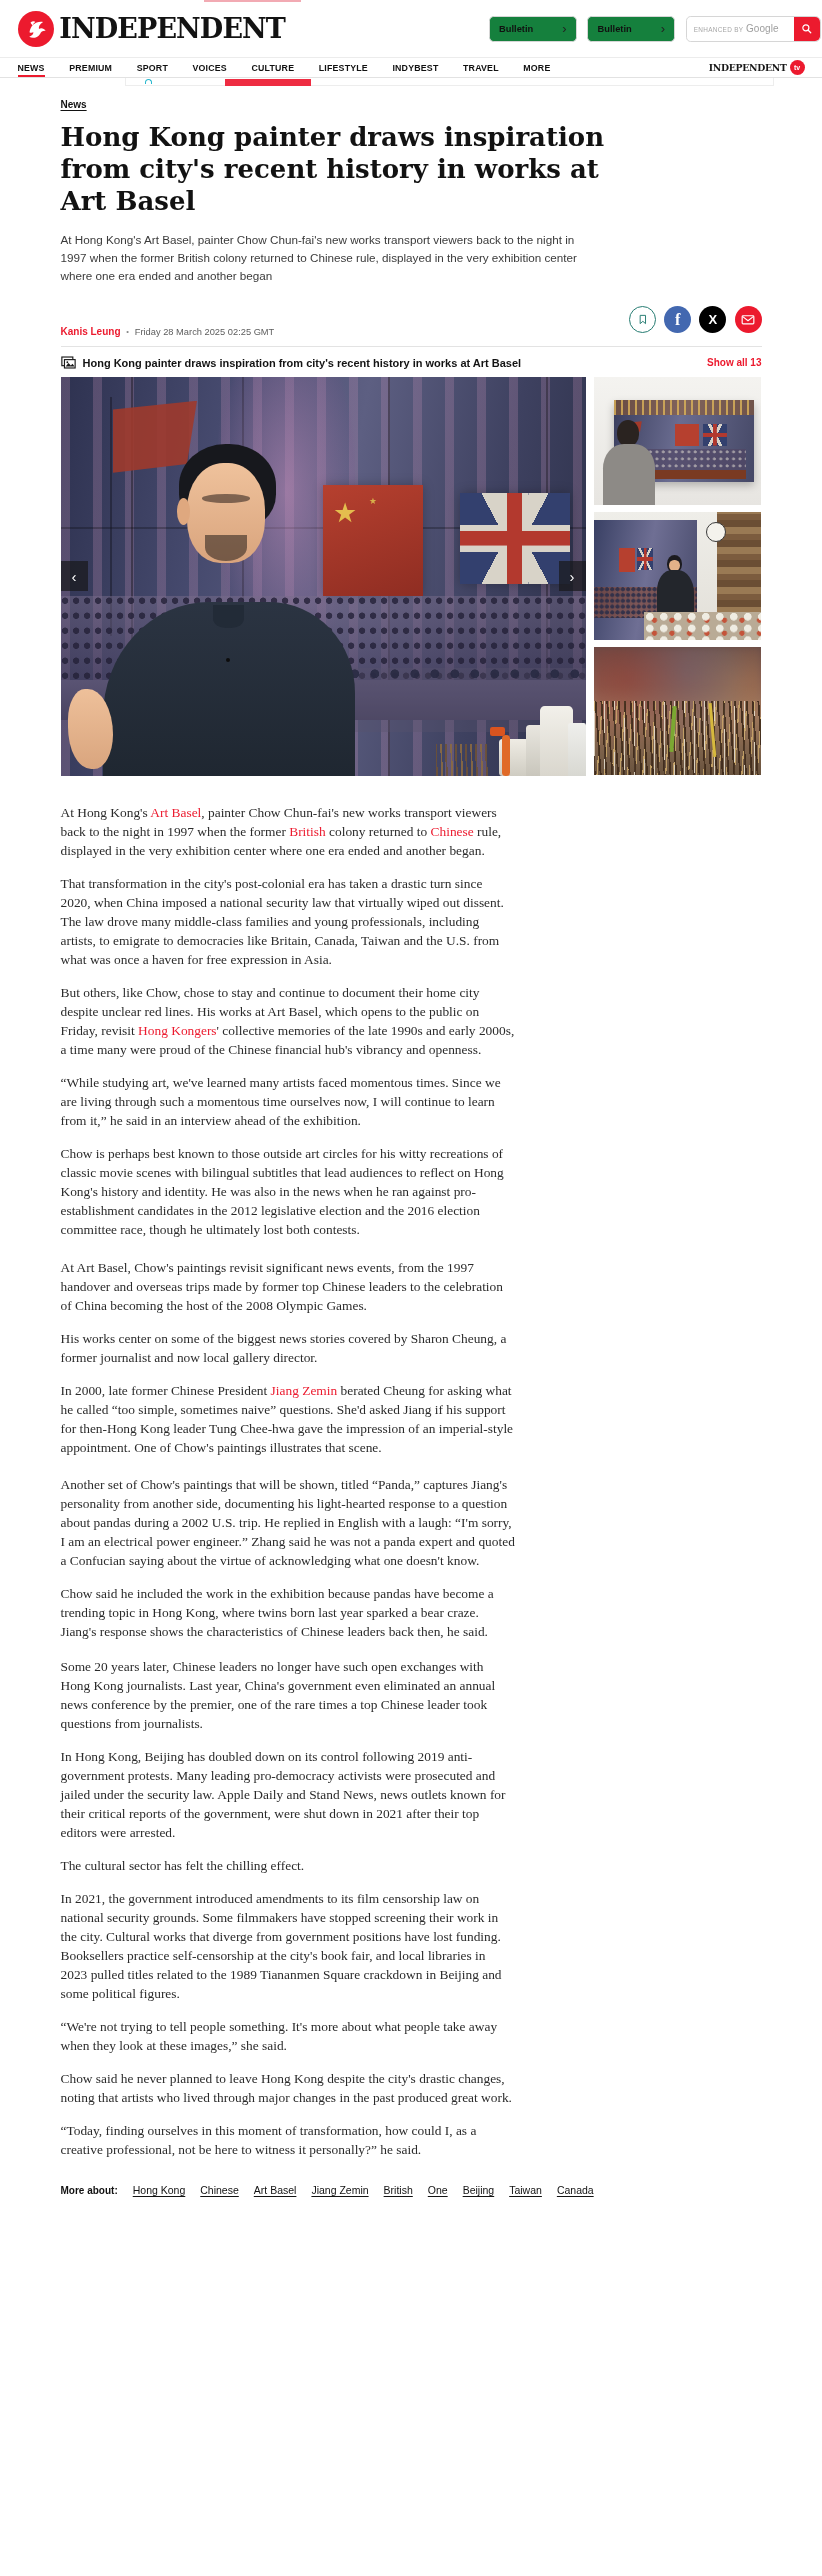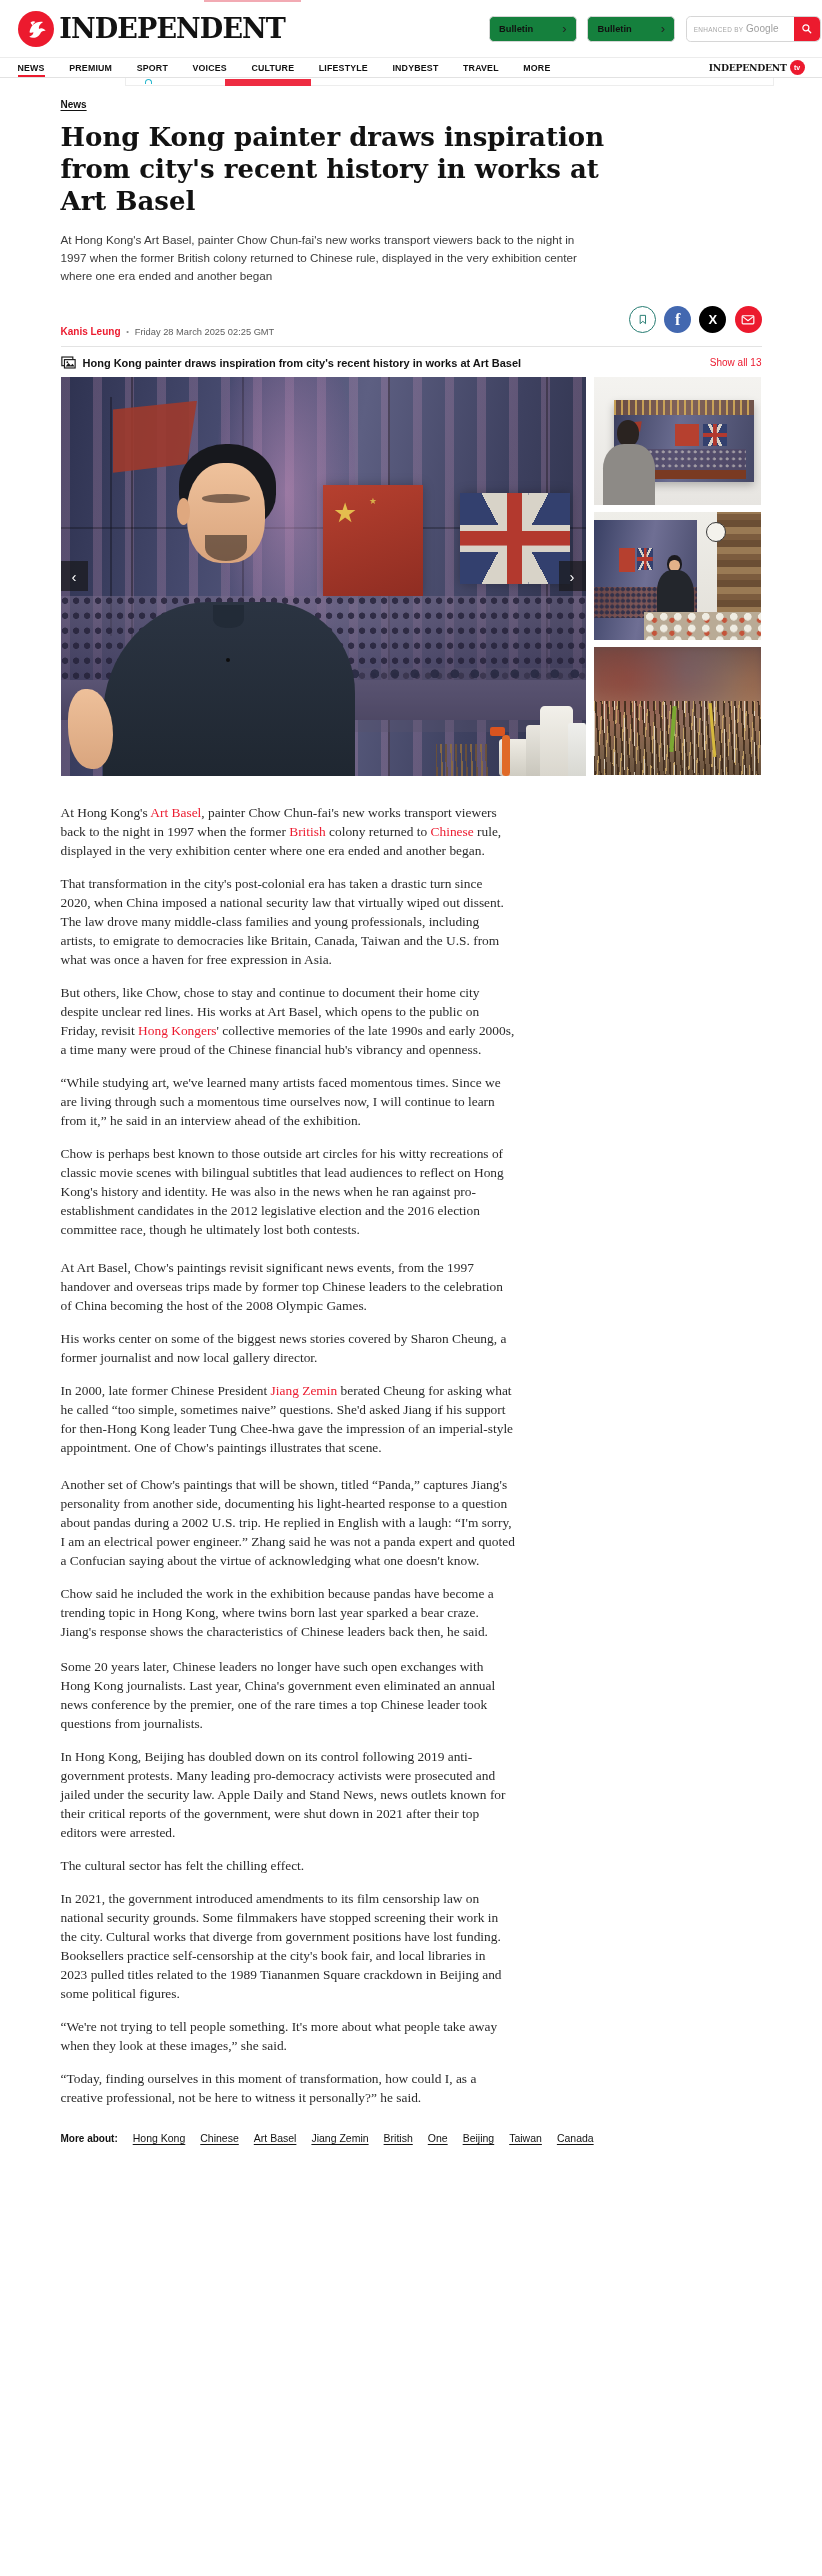--- a/index.html
+++ b/index.html
@@ -57,21 +57,21 @@
   .soc { width:27px; height:27px; border-radius:50%; display:flex; align-items:center; justify-content:center; cursor:pointer; border:none; background:none; }
   .soc.bookmark { border:1.2px solid #267c72; background:#fff; }
   .soc.facebook { background:#4368b0; color:#fff; font-size:16.3px; font-weight:700; font-family:"Liberation Serif", serif; }
   .soc.xsoc { background:#000; color:#fff; font-size:13px; font-weight:800; }
   .soc.email { background:#ec1a2e; }
 
   .divider { border-top:0.6px solid #e3e3e3; }
 
   .caption-bar { display:flex; align-items:center; gap:7px; padding:8.8px 0 7.6px; }
   .caption-text { font-size:11px; font-weight:700; color:#141414; }
-  .show-all { margin-left:auto; color:#ec1a2e; font-size:10px; font-weight:400; }
+  .show-all { margin-left:auto; color:#ec1a2e; font-size:10px; font-weight:700; }
 
   
   .gallery { display:grid; grid-template-columns:525px 167px; column-gap:8.2px; }
   .thumb-col { display:flex; flex-direction:column; gap:7px; }
   .photo { position:relative; overflow:hidden; }
   .g-main { width:525px; height:399px; background:linear-gradient(100deg,#2e3250 0%,#464a6e 28%,#5d5f82 52%,#3e4160 78%,#2c3049 100%); }
   .g-thumb { width:167px; height:128px; }
 
   
   .streaks { position:absolute; inset:0;
@@ -400,20 +400,21 @@
       <p class="gap-lg">At Art Basel, Chow's paintings revisit significant news events, from the 1997 handover and overseas trips made by former top Chinese leaders to the celebration of China becoming the host of the 2008 Olympic Games.</p>
       <p>His works center on some of the biggest news stories covered by Sharon Cheung, a former journalist and now local gallery director.</p>
       <p>In 2000, late former Chinese President <a class="body-link">Jiang Zemin</a> berated Cheung for asking what he called “too simple, sometimes naive” questions. She'd asked Jiang if his support for then-Hong Kong leader Tung Chee-hwa gave the impression of an imperial-style appointment. One of Chow's paintings illustrates that scene.</p>
       <p class="gap-lg">Another set of Chow's paintings that will be shown, titled “Panda,” captures Jiang's personality from another side, documenting his light-hearted response to a question about pandas during a 2002 U.S. trip. He replied in English with a laugh: “I'm sorry, I am an electrical power engineer.” Zhang said he was not a panda expert and quoted a Confucian saying about the virtue of acknowledging what one doesn't know.</p>
       <p>Chow said he included the work in the exhibition because pandas have become a trending topic in Hong Kong, where twins born last year sparked a bear craze. Jiang's response shows the characteristics of Chinese leaders back then, he said.</p>
       <p class="gap-xl">Some 20 years later, Chinese leaders no longer have such open exchanges with Hong Kong journalists. Last year, China's government even eliminated an annual news conference by the premier, one of the rare times a top Chinese leader took questions from journalists.</p>
       <p>In Hong Kong, Beijing has doubled down on its control following 2019 anti-government protests. Many leading pro-democracy activists were prosecuted and jailed under the security law. Apple Daily and Stand News, news outlets known for their critical reports of the government, were shut down in 2021 after their top editors were arrested.</p>
       <p>The cultural sector has felt the chilling effect.</p>
       <p>In 2021, the government introduced amendments to its film censorship law on national security grounds. Some filmmakers have stopped screening their work in the city. Cultural works that diverge from government positions have lost funding. Booksellers practice self-censorship at the city's book fair, and local libraries in 2023 pulled titles related to the 1989 Tiananmen Square crackdown in Beijing and some political figures.</p>
       <p>“We're not trying to tell people something. It's more about what people take away when they look at these images,” she said.</p>
+      <p>Chow said he never planned to leave Hong Kong despite the city's drastic changes, noting that artists who lived through major changes in the past produced great work.</p>
       <p>“Today, finding ourselves in this moment of transformation, how could I, as a creative professional, not be here to witness it personally?” he said.</p>
     </article>
 
   <div class="more-about">
     <span class="label">More about:</span>
     <span id="more-about-links" style="display:flex; gap:15px; flex-wrap:wrap;">
         <a>Hong Kong</a>
         <a>Chinese</a>
         <a>Art Basel</a>
         <a>Jiang Zemin</a>

